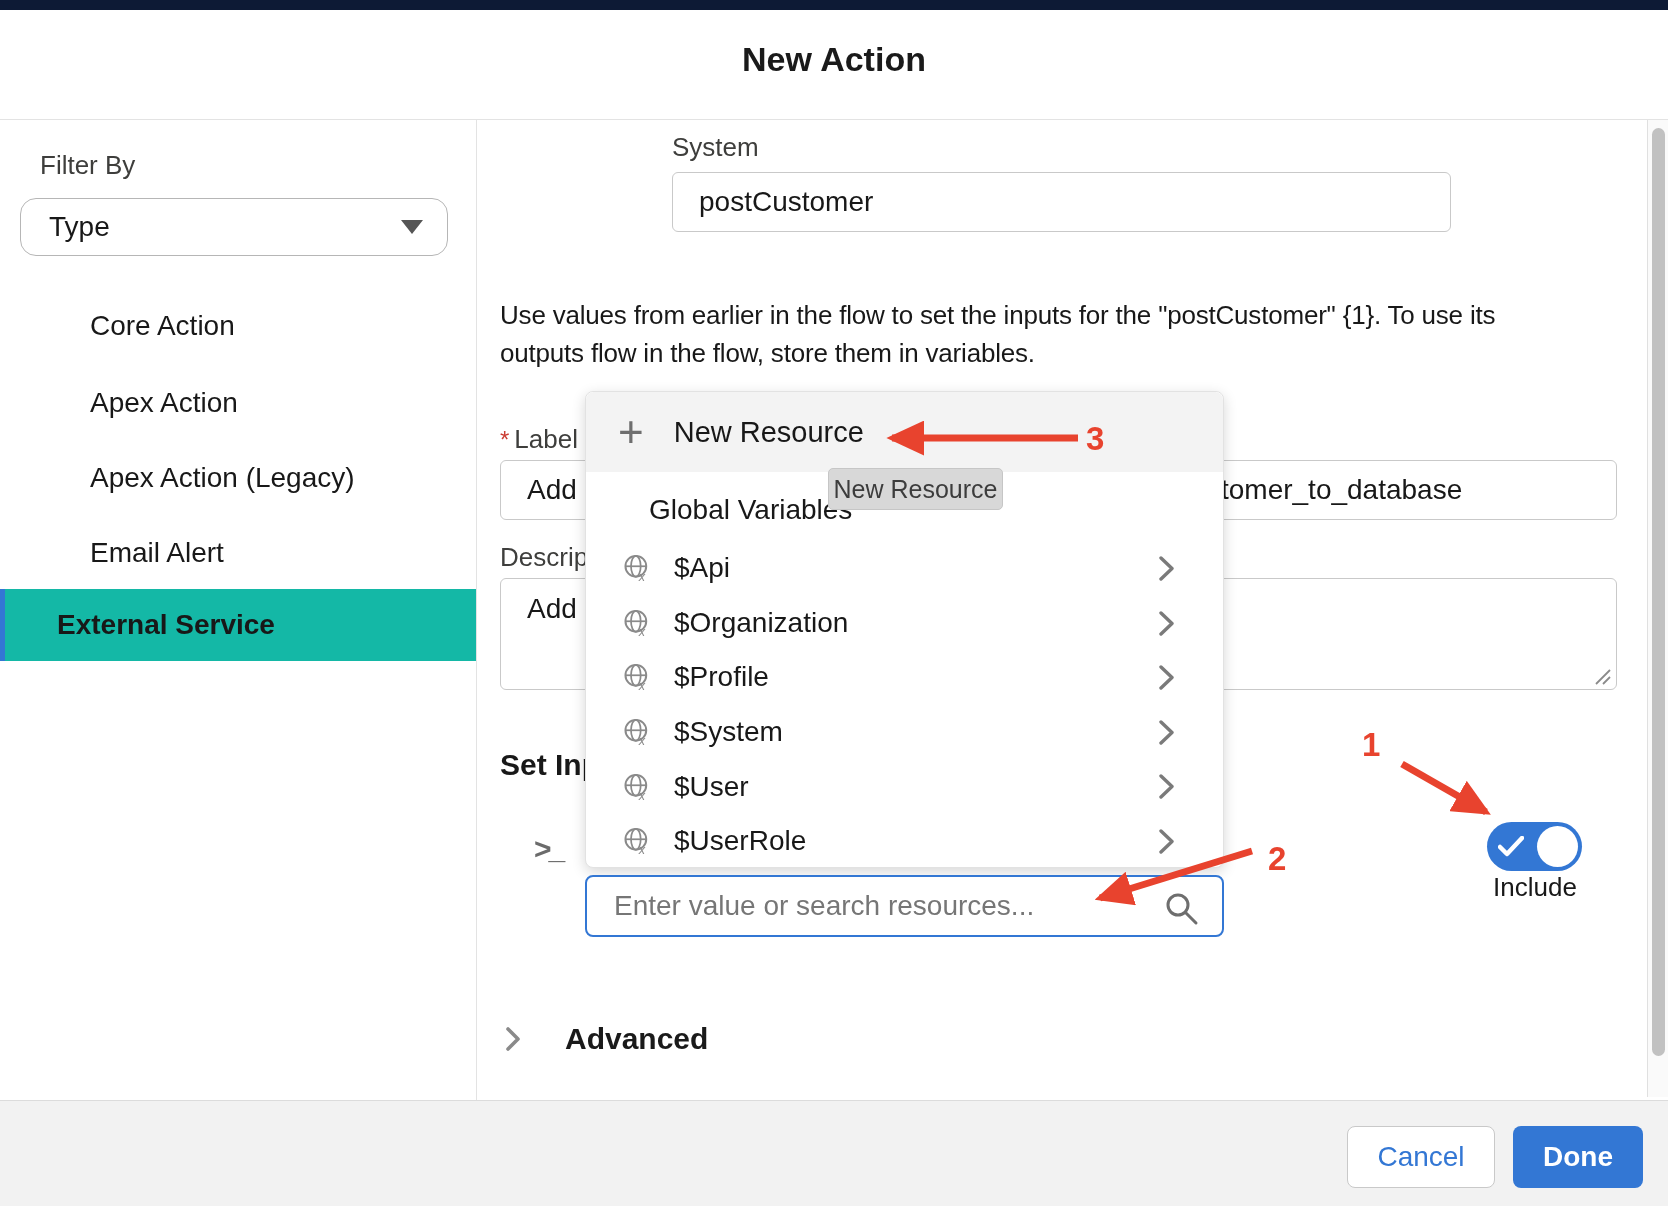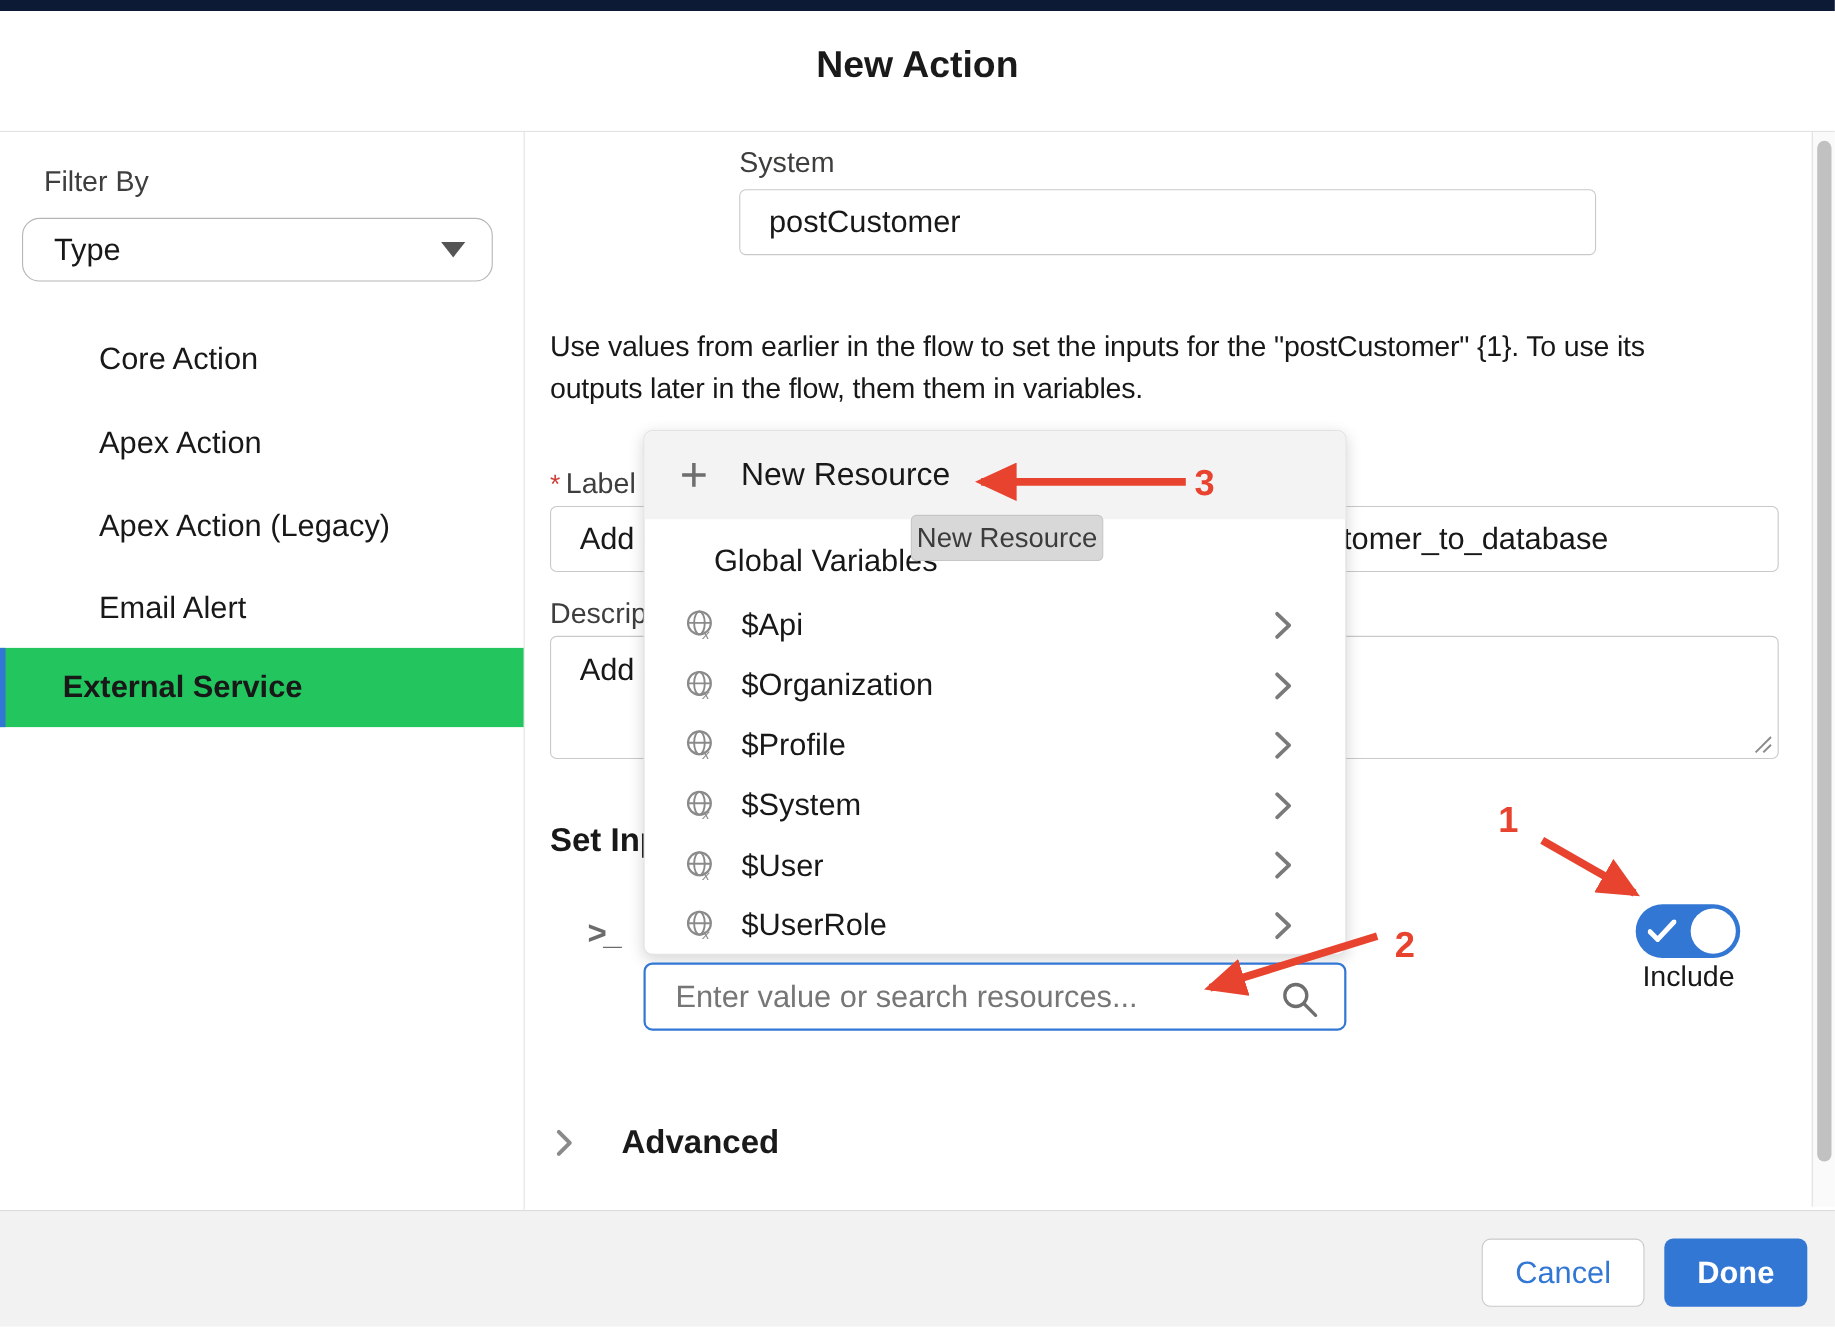--- a/index.html
+++ b/index.html
@@ -21,21 +21,21 @@
   .filter-by { left:40px; top:150px; font-size:26px; color:#3e3e3c; }
   .type-select { left:20px; top:198px; width:428px; height:58px;
     border:1px solid #b6b6b6; border-radius:16px; background:#fff;
     display:flex; align-items:center; padding:0 24px 0 28px; cursor:pointer; }
   .type-select .val { font-size:28px; color:#181818; flex:1; }
   .caret-down { width:0; height:0; border-left:11px solid transparent;
     border-right:11px solid transparent; border-top:14px solid #555; }
   .side-item { left:0; width:476px; height:40px; line-height:40px;
     padding-left:90px; font-size:28px; color:#181818; cursor:pointer; }
   .side-item-selected { left:0; top:589px; width:476px; height:72px;
-    background:#22c55e; border-left:5px solid #3377d4; display:flex; align-items:center;
+    background:#14b8a6; border-left:5px solid #3377d4; display:flex; align-items:center;
     padding-left:52px; font-size:28px; font-weight:700; color:#181818; cursor:pointer; }
 
   
   .field-label { font-size:26px; color:#3e3e3c; }
   .req { color:#cb3d33; margin-right:5px; font-size:24px; }
   .input-box { background:#fff; border:1px solid #c9c9c9; border-radius:6px;
     display:flex; align-items:center; padding-left:26px; font-size:28px; color:#181818; }
   .action-label { left:672px; top:132px; }
   .action-input { left:672px; top:172px; width:779px; height:60px; }
   .intro-line { left:500px; font-size:26px; color:#181818; white-space:nowrap;
@@ -133,21 +133,21 @@
 <div class="abs side-item" style="top:383px">Apex Action</div>
 <div class="abs side-item" style="top:458px">Apex Action (Legacy)</div>
 <div class="abs side-item" style="top:533px">Email Alert</div>
 <div class="abs side-item-selected">External Service</div>
 
 <div class="abs field-label action-label">System</div>
 <div class="abs input-box action-input">
   <span>postCustomer</span>
 </div>
 <div class="abs intro-line" style="top:300px">Use values from earlier in the flow to set the inputs for the "postCustomer" {1}. To use its</div>
-<div class="abs intro-line" style="top:338px">outputs later in the flow, them them in variables.</div>
+<div class="abs intro-line" style="top:338px">outputs flow in the flow, store them in variables.</div>
 
 <div class="abs label-row">
   <span class="req">*</span>
   <span class="field-label">Label</span>
 </div>
 <div class="abs input-box label-input">
   <span style="white-space:nowrap">Add customer to database</span>
 </div>
 <div class="abs input-box api-input">
   <span style="white-space:nowrap">Add_customer_to_database</span>

